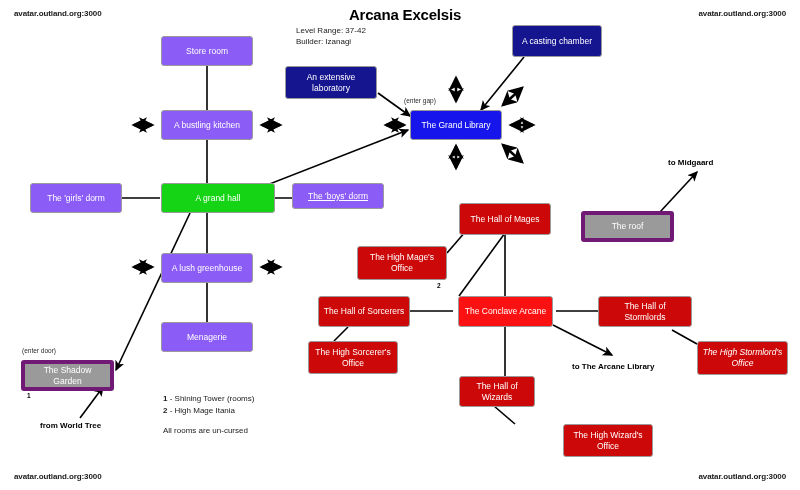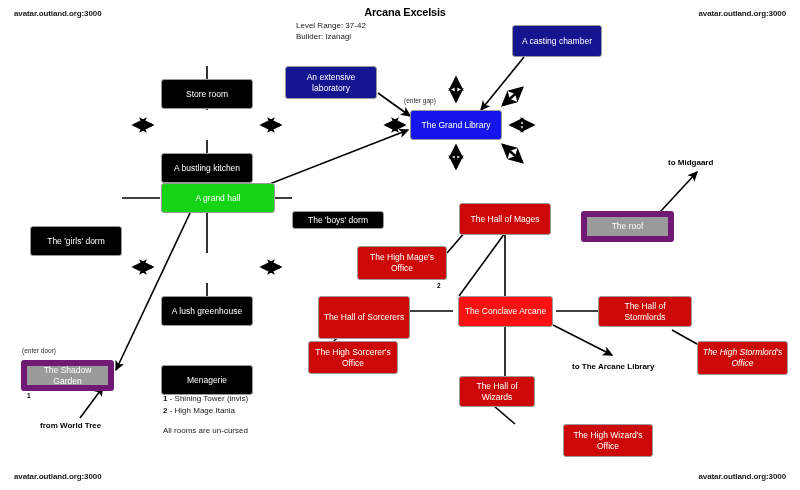--- a/index.html
+++ b/index.html
@@ -30,44 +30,44 @@
     justify-content: center;
     text-align: center;
     color: #ffffff;
     font-size: 8.5px;
     line-height: 1.25;
     border-radius: 3px;
     border: 1.5px solid #9a9a9a;
     padding: 2px 4px;
     z-index: 5;
   }
-  .room.green   { background: #000000; margin-top: 43px; }
+  .room.green   { background: #8b5cf6; }
   .room.green-hi{ background: #15d415; }
   .room.blue    { background: #151590; text-align: center; }
   .room.blue-hi { background: #1616ec; }
   .room.red     { background: #cc0808; }
   .room.red-hi  { background: #fb1111; }
-  .room.grey    { background: #9a9a9a; border: 6px solid #701a75; }
+  .room.grey    { background: #9a9a9a; border: 4px solid #701a75; }
 
   .watermark {
     position: absolute;
     font-size: 8px;
     font-weight: bold;
     color: #1a1a1a;
     letter-spacing: -0.1px;
     white-space: nowrap;
   }
   #title-block {
     position: absolute;
     left: 285px;
     top: 6px;
     width: 240px;
   }
   #map-title {
-    font-size: 11px;
+    font-size: 15px;
     font-weight: bold;
     color: #000000;
     text-align: center;
     margin: 0 0 3px 0;
     letter-spacing: -0.2px;
   }
   .title-sub {
     font-size: 8px;
     color: #1a1a1a;
     text-align: left;
@@ -185,40 +185,40 @@
   <div class="watermark" style="right:14px; bottom:9px;">avatar.outland.org:3000</div>
 
   <div class="room green" style="left:161px; top:36px; width:92px; height:30px;">Store room</div>
 
   <div class="room green" style="left:161px; top:110px; width:92px; height:30px;">A bustling kitchen</div>
 
   <div class="room green" style="left:30px; top:183px; width:92px; height:30px;">The 'girls' dorm</div>
 
   <div class="room green-hi" style="left:161px; top:183px; width:114px; height:30px;">A grand hall</div>
 
-  <div class="room green" style="left:292px; top:168px; width:92px; height:18px;">The 'boys' dorm</div>
+  <div class="room green" style="left:292px; top:183px; width:92px; height:26px;text-decoration:underline;">The 'boys' dorm</div>
 
   <div class="room green" style="left:161px; top:253px; width:92px; height:30px;">A lush greenhouse</div>
 
   <div class="room green" style="left:161px; top:322px; width:92px; height:30px;text-align:right;">Menagerie</div>
 
   <div class="room blue" style="left:285px; top:66px; width:92px; height:33px;">An extensive laboratory</div>
 
   <div class="room blue" style="left:512px; top:25px; width:90px; height:32px;">A casting chamber</div>
 
   <div class="room blue-hi" style="left:410px; top:110px; width:92px; height:30px;">The Grand Library</div>
 
   <div class="note-small" style="left:404px; top:97px;">(enter gap)</div>
 
   <div class="room red" style="left:459px; top:203px; width:92px; height:32px;">The Hall of Mages</div>
 
   <div class="room red" style="left:357px; top:246px; width:90px; height:34px;">The High Mage's Office</div>
   <div class="marker-num" style="left:437px; top:282px;">2</div>
 
-  <div class="room red" style="left:318px; top:296px; width:92px; height:43px;">The Hall of Sorcerers</div>
+  <div class="room red" style="left:318px; top:296px; width:92px; height:31px;">The Hall of Sorcerers</div>
 
   <div class="room red" style="left:308px; top:341px; width:90px; height:33px;">The High Sorcerer's Office</div>
 
   <div class="room red-hi" style="left:458px; top:296px; width:95px; height:31px;">The Conclave Arcane</div>
 
   <div class="room red" style="left:598px; top:296px; width:94px; height:31px;">The Hall of Stormlords</div>
 
   <div class="room red" style="left:697px; top:341px; width:91px; height:34px;font-style:italic;">The High Stormlord's Office</div>
 
   <div class="room red" style="left:459px; top:376px; width:76px; height:31px;">The Hall of Wizards</div>
@@ -234,21 +234,21 @@
   <div class="room grey" style="left:21px; top:360px; width:93px; height:31px;">The Shadow Garden</div>
 
   <div class="note-small" style="left:22px; top:347px;">(enter door)</div>
 
   <div class="marker-num" style="left:27px; top:392px;">1</div>
 
   <div class="note-bold" style="left:40px; top:421px;">from World Tree</div>
 
   <div id="legend">
     <div>
-      <span class="lg-key">1</span><span> - Shining Tower (invis)</span>
+      <span class="lg-key">1</span><span> - Shining Tower (rooms)</span>
     </div>
     <div>
       <span class="lg-key">2</span><span> - High Mage Itania</span>
     </div>
     <div class="lg-gap"></div>
     <div>All rooms are un-cursed</div>
   </div>
 
 </div>
 

